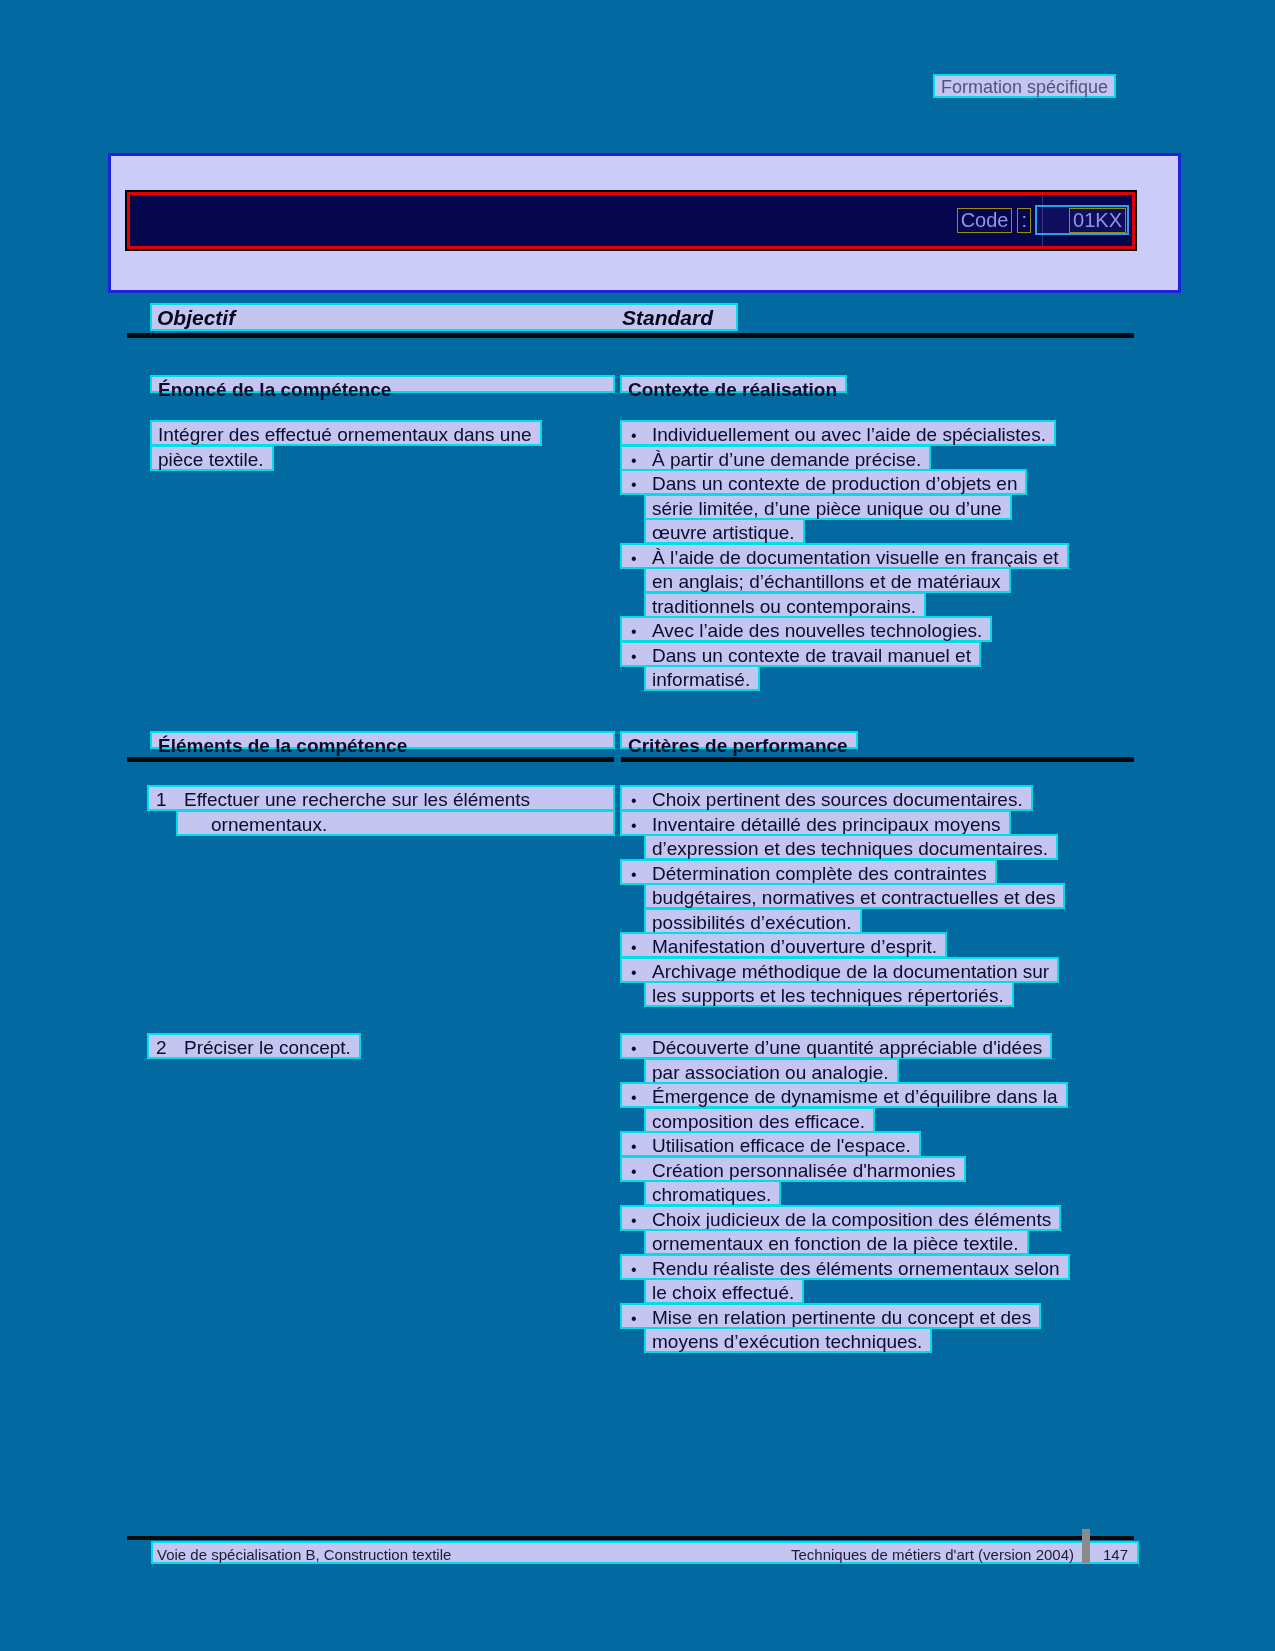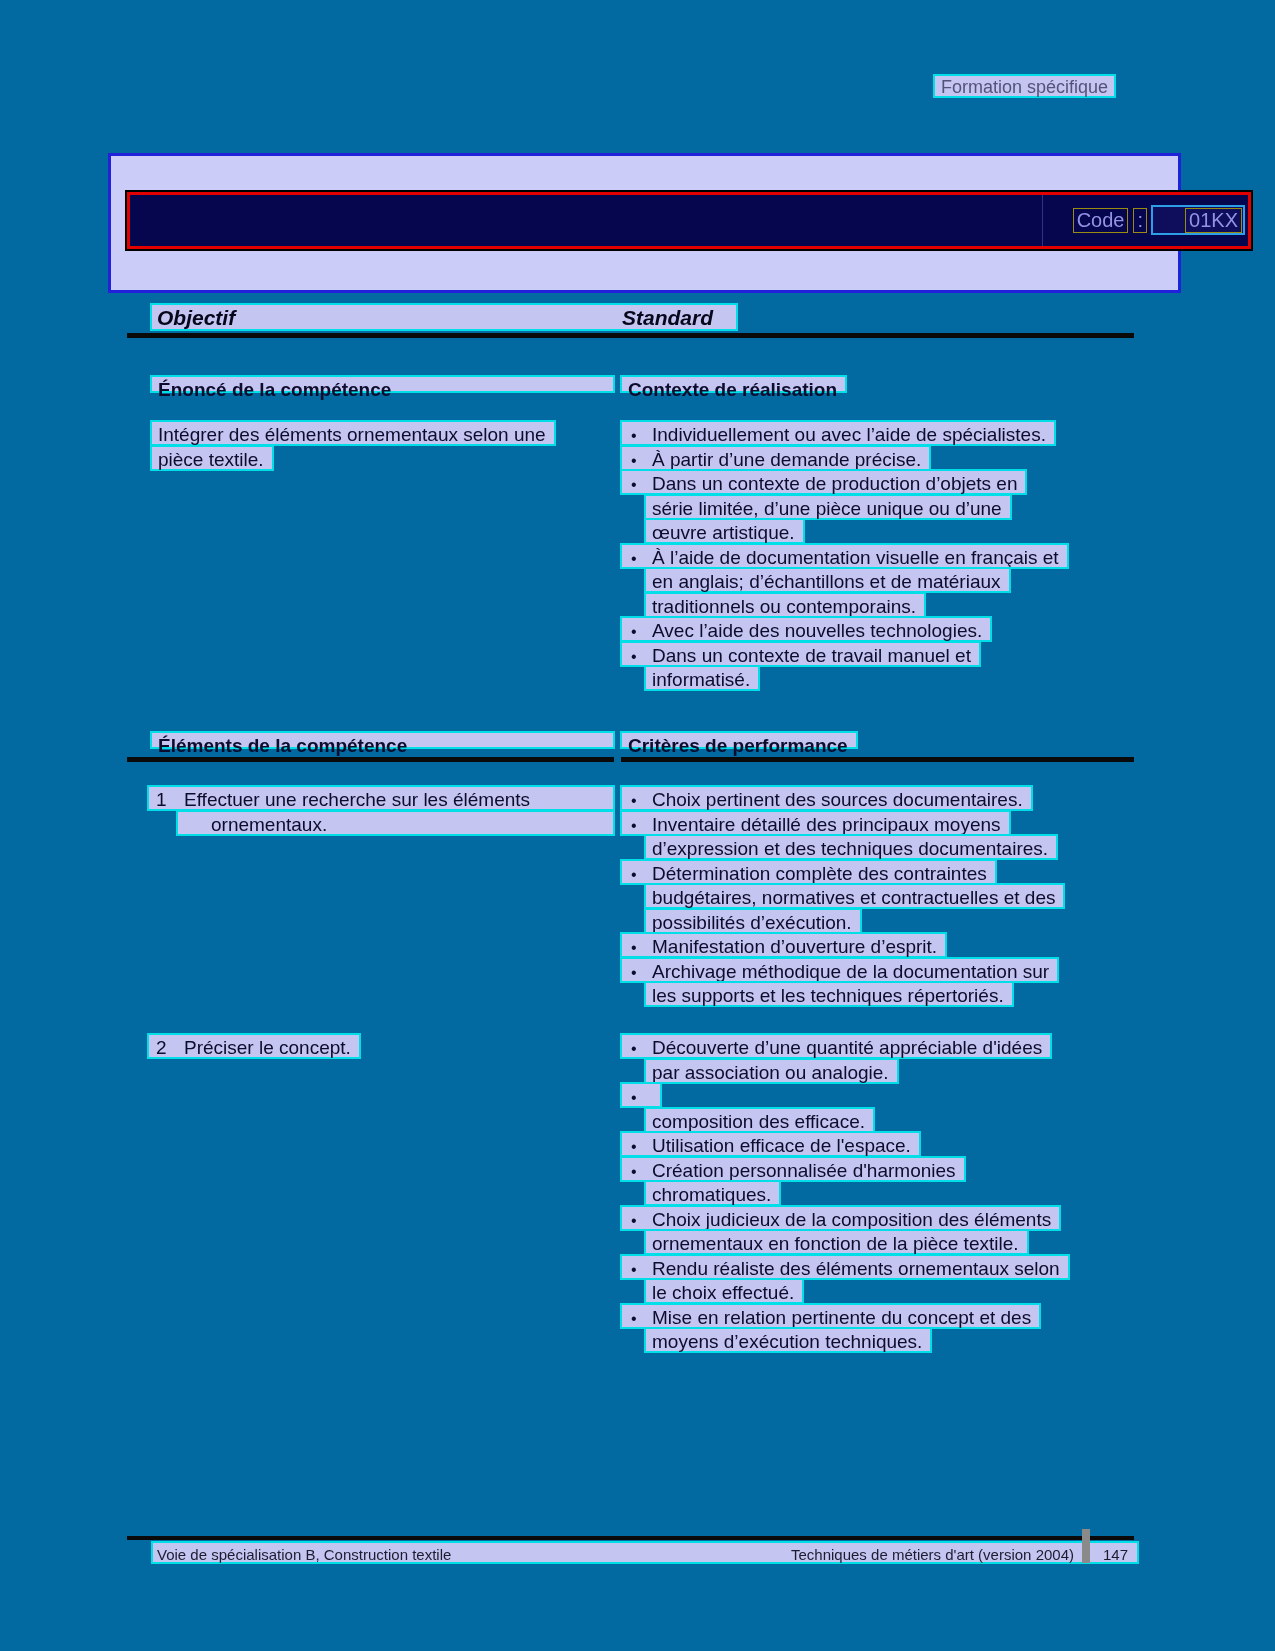--- a/index.html
+++ b/index.html
@@ -6,21 +6,21 @@
   .page { position:relative; width:1275px; height:1651px; background:#0369a1; overflow:hidden;
           font-family:"Liberation Sans", sans-serif; }
 
   .hl { background:#c5c5f2; border:2px solid #00dfe8; }
 
   .top-label { position:absolute; left:933px; top:74px; height:24px; padding:1px 6px 0 6px;
                font-size:18px; line-height:21px; color:#53537a; white-space:nowrap; box-sizing:border-box; }
 
   .banner { position:absolute; left:108px; top:153px; width:1073px; height:140px;
             background:#ccccf8; border:3px solid #2121d9; box-sizing:border-box; }
-  .codebar { position:absolute; left:16px; top:36px; width:1124px; height:57px;
+  .codebar { position:absolute; left:16px; top:36px; width:1008px; height:57px;
              background:#06064e; border:3px solid #e30000; outline:2px solid #000;
              box-sizing:border-box; }
   .vdiv { position:absolute; left:912px; top:0; height:100%; width:1px; background:#5a5ac0; opacity:.5; }
   .code-row { position:absolute; right:3px; top:9px; height:32px; display:flex; align-items:center;
               font-size:20px; color:#9393e6; }
   .olive { border:1px solid #9a8c10; padding:0 3px; }
   .code-colon { margin-left:5px; }
   .code-valuebox { margin-left:4px; width:94px; height:30px; border:2px solid #2e9fe6;
                    display:flex; align-items:center; justify-content:flex-end; box-sizing:border-box;
                    background:rgba(70,70,200,0.12); }
@@ -95,21 +95,21 @@
   <div class="objrow hl">
     <span class="obj">Objectif</span>
     <span class="std">Standard</span>
   </div>
   <div class="rule r1"></div>
 
   <div class="hdrbox hl s1lh">Énoncé de la compétence</div>
   <div class="hdrbox hl s1rh fit">Contexte de réalisation</div>
 
   <div class="col s1-left" id="s1-left">
-      <div class="line"><span>Intégrer des éléments ornementaux selon une</span></div>
+      <div class="line"><span>Intégrer des effectué ornementaux dans une</span></div>
       <div class="line"><span>pièce textile.</span></div>
     </div>
   <div class="col s1-right" id="s1-right">
       <div class="line first"><span class="bullet">•</span><span>Individuellement ou avec l’aide de spécialistes.</span></div>
       <div class="line first"><span class="bullet">•</span><span>À partir d’une demande précise.</span></div>
       <div class="line first"><span class="bullet">•</span><span>Dans un contexte de production d’objets en</span></div>
       <div class="line cont"><span>série limitée, d’une pièce unique ou d’une</span></div>
       <div class="line cont"><span>œuvre artistique.</span></div>
       <div class="line first"><span class="bullet">•</span><span>À l’aide de documentation visuelle en français et</span></div>
       <div class="line cont"><span>en anglais; d’échantillons et de matériaux</span></div>
@@ -138,21 +138,21 @@
       <div class="line first"><span class="bullet">•</span><span>Manifestation d’ouverture d’esprit.</span></div>
       <div class="line first"><span class="bullet">•</span><span>Archivage méthodique de la documentation sur</span></div>
       <div class="line cont"><span>les supports et les techniques répertoriés.</span></div>
     </div>
   <div class="col i2-left" id="i2-left">
       <div class="line numbered"><span class="num">2</span><span>Préciser le concept.</span></div>
     </div>
   <div class="col i2-right" id="i2-right">
       <div class="line first"><span class="bullet">•</span><span>Découverte d’une quantité appréciable d'idées</span></div>
       <div class="line cont"><span>par association ou analogie.</span></div>
-      <div class="line first"><span class="bullet">•</span></div>
+      <div class="line first"><span class="bullet">•</span><span>Émergence de dynamisme et d’équilibre dans la</span></div>
       <div class="line cont"><span>composition des efficace.</span></div>
       <div class="line first"><span class="bullet">•</span><span>Utilisation efficace de l'espace.</span></div>
       <div class="line first"><span class="bullet">•</span><span>Création personnalisée d'harmonies</span></div>
       <div class="line cont"><span>chromatiques.</span></div>
       <div class="line first"><span class="bullet">•</span><span>Choix judicieux de la composition des éléments</span></div>
       <div class="line cont"><span>ornementaux en fonction de la pièce textile.</span></div>
       <div class="line first"><span class="bullet">•</span><span>Rendu réaliste des éléments ornementaux selon</span></div>
       <div class="line cont"><span>le choix effectué.</span></div>
       <div class="line first"><span class="bullet">•</span><span>Mise en relation pertinente du concept et des</span></div>
       <div class="line cont"><span>moyens d’exécution techniques.</span></div>

